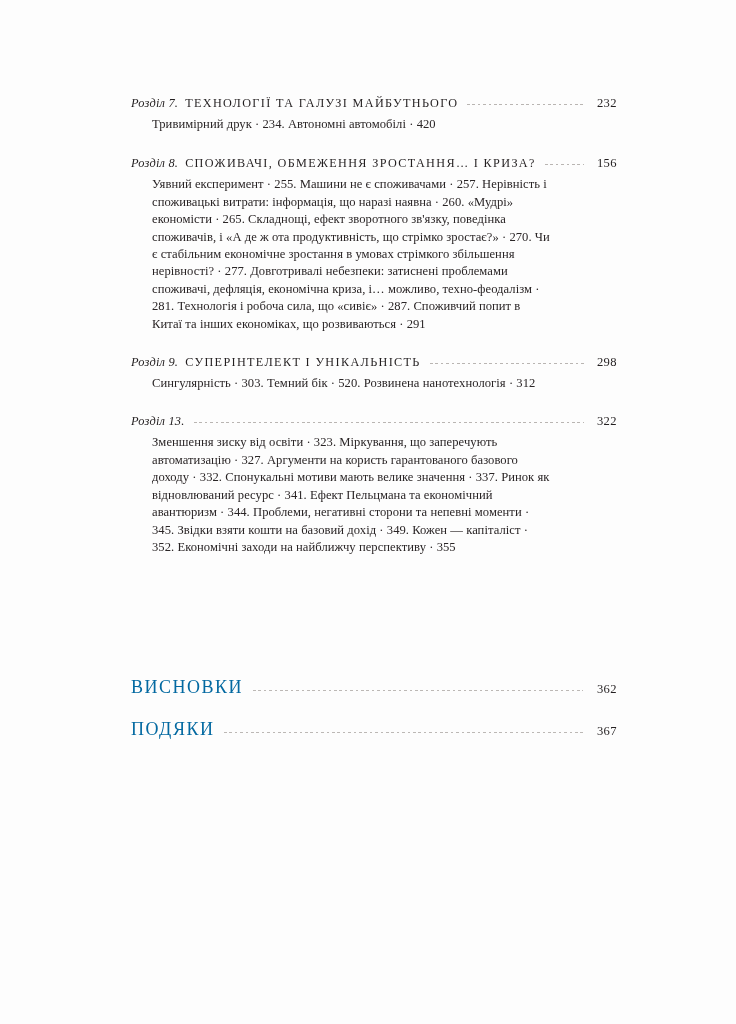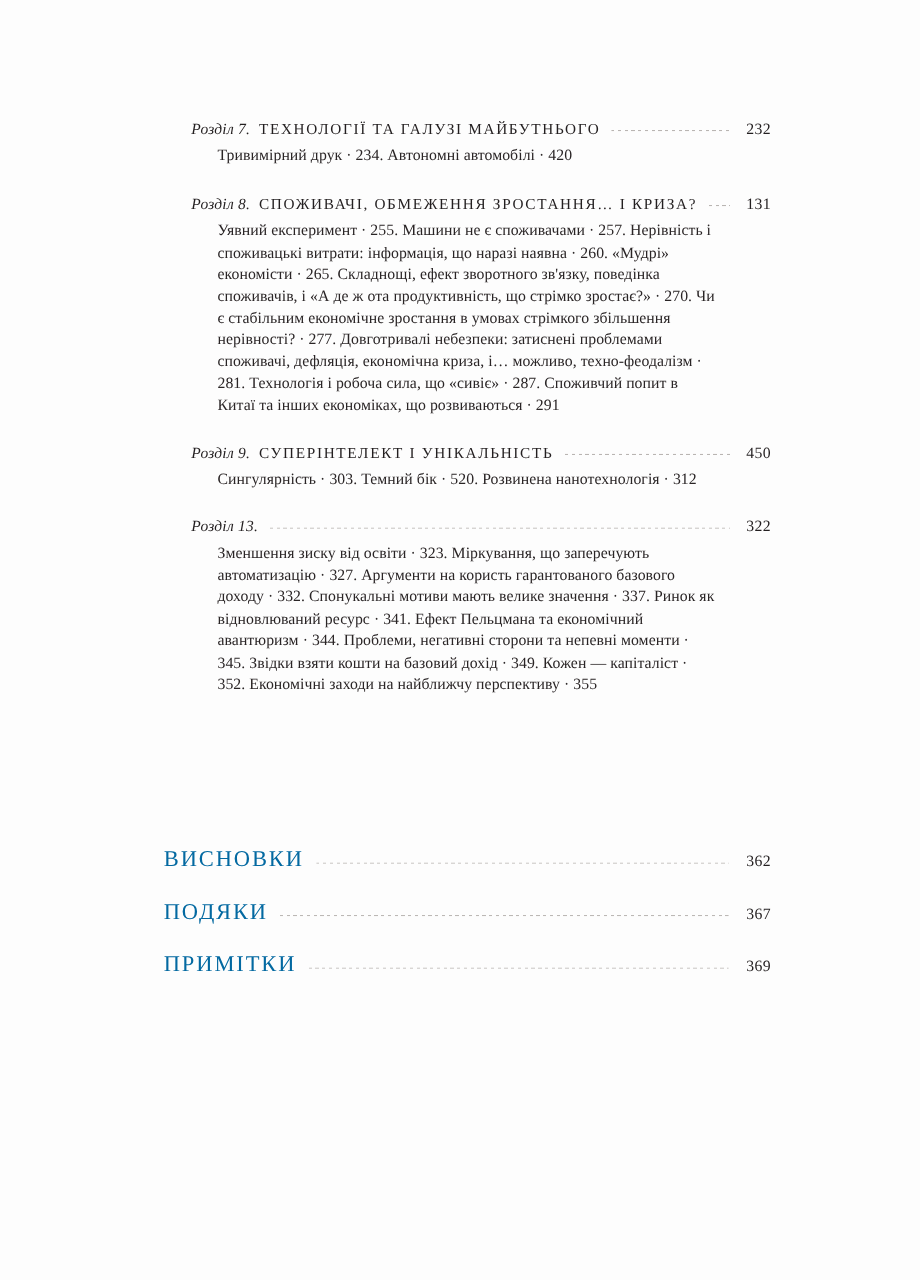--- a/index.html
+++ b/index.html
@@ -28,21 +28,20 @@
   .toc {
     position: absolute;
     left: 131px;
     top: 96px;
     width: 486px;
   }
 
   
   .entry {
     margin-bottom: 0;
-    margin-left: 22px;
   }
 
   .entry-head {
     display: flex;
     align-items: baseline;
     width: 100%;
     white-space: nowrap;
   }
 
   .entry-label {
@@ -178,31 +177,31 @@
         <span class="entry-page">232</span>
       </div>
       <div class="entry-body">Тривимірний друк · 234. Автономні автомобілі · 420</div>
     </div>
 
     <div class="entry gap-8">
       <div class="entry-head">
         <span class="entry-label">Розділ 8.</span>
         <span class="entry-title">Споживачі, обмеження зростання… і криза?</span>
         <span class="leader"></span>
-        <span class="entry-page">131</span>
+        <span class="entry-page">156</span>
       </div>
       <div class="entry-body">Уявний експеримент · 255. Машини не є споживачами · 257. Нерівність і споживацькі витрати: інформація, що наразі наявна · 260. «Мудрі» економісти · 265. Складнощі, ефект зворотного зв'язку, поведінка споживачів, і «А де ж ота продуктивність, що стрімко зростає?» · 270. Чи є стабільним економічне зростання в умовах стрімкого збільшення нерівності? · 277. Довготривалі небезпеки: затиснені проблемами споживачі, дефляція, економічна криза, і… можливо, техно-феодалізм · 281. Технологія і робоча сила, що «сивіє» · 287. Споживчий попит в Китаї та інших економіках, що розвиваються · 291</div>
     </div>
 
     <div class="entry gap-9">
       <div class="entry-head">
         <span class="entry-label">Розділ 9.</span>
         <span class="entry-title">Суперінтелект і унікальність</span>
         <span class="leader"></span>
-        <span class="entry-page">450</span>
+        <span class="entry-page">298</span>
       </div>
       <div class="entry-body">Сингулярність · 303. Темний бік · 520. Розвинена нанотехнологія · 312</div>
     </div>
 
     <div class="entry gap-10">
       <div class="entry-head">
         <span class="entry-label">Розділ 13.</span>
         <span class="leader"></span>
         <span class="entry-page">322</span>
       </div>
@@ -218,21 +217,16 @@
       <span class="back-leader"></span>
       <span class="back-page">362</span>
     </div>
 
     <div class="back-row">
       <span class="back-title">Подяки</span>
       <span class="back-leader"></span>
       <span class="back-page">367</span>
     </div>
 
-    <div class="back-row">
-      <span class="back-title">Примітки</span>
-      <span class="back-leader"></span>
-      <span class="back-page">369</span>
-    </div>
 
   </div>
 
 </div>
 
 </body></html>

